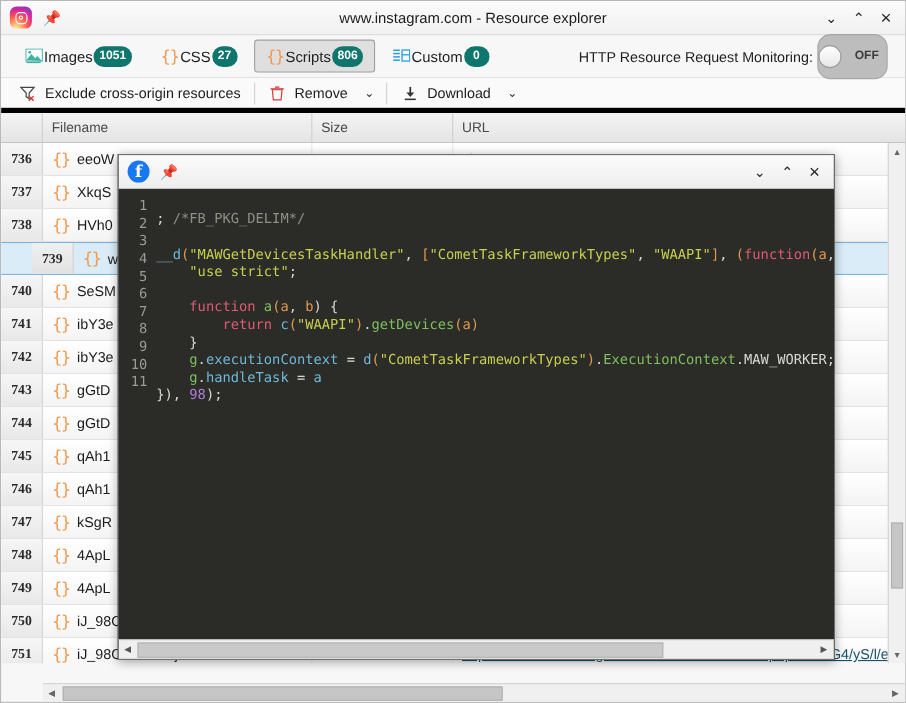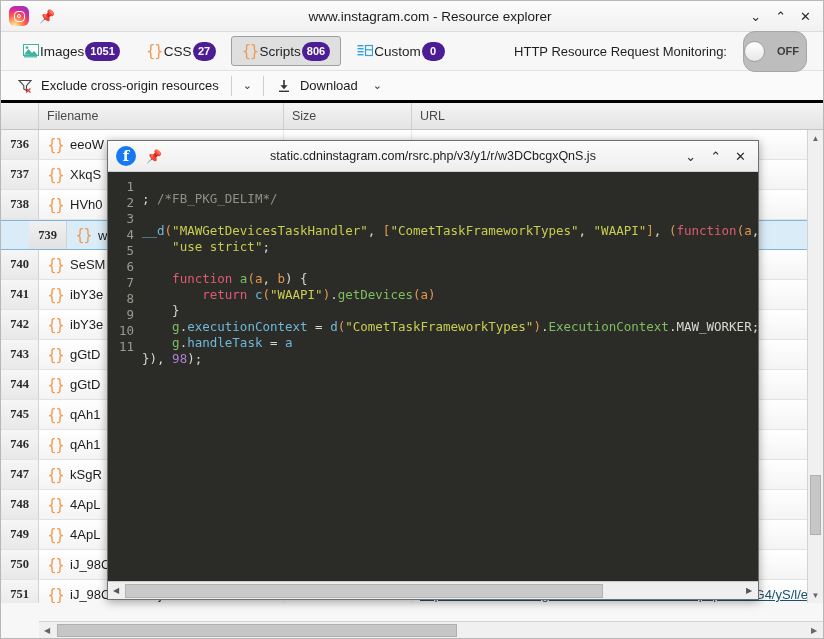--- a/index.html
+++ b/index.html
@@ -54,45 +54,45 @@
   }
   .tab {
     display: flex; align-items: center; gap: 1px;
     height: 30px; padding: 0 10px; margin-right: 4px;
     border: 1px solid transparent; border-radius: 3px;
     font-size: 13.5px; color: #1f1f1f; cursor: default; justify-content: center;
   }
   .tab.active { background: #dfdfdf; border-color: #9f9f9f; }
   .badge {
     min-width: 23px; height: 19px; padding: 0 5px;
-    border-radius: 10px; background: #4c1d95; color: #fff;
+    border-radius: 10px; background: #0f766e; color: #fff;
     font-size: 11px; font-weight: bold;
     display: flex; align-items: center; justify-content: center;
   }
   .ico { width: 17px; height: 17px; display:flex; align-items:center; justify-content:center; flex: none;}
   .brace { color: #f0994f; font-size: 15px; letter-spacing: -1px; font-family: "DejaVu Sans Mono", monospace;}
 
-  .monitor-wrap { margin-left: auto; display: flex; align-items: center; gap: 16px; padding-right: 6px; }
+  .monitor-wrap { margin-left: auto; display: flex; align-items: center; gap: 4px; padding-right: 6px; }
   .monitor-label { font-size: 13px; color: #1f1f1f; }
   .toggle {
     width: 64px; height: 41px; border-radius: 12px;
     background: #bdbdbd; border: 1px solid #a6a6a6;
     display:flex; align-items:center; position: relative;
   }
   .toggle .knob {
     width: 21px; height: 21px; border-radius: 50%;
     background: linear-gradient(180deg,#ffffff,#e7e7e7);
     border: 1px solid #9d9d9d; margin-left: 0px;
   }
   .toggle .off { margin-left: auto; padding-right: 7px; font-size: 11px; font-weight: bold; color: #3c3c3c; }
 
   
   .actionbar {
     height: 32px; display: flex; align-items: center;
-    background: #fafafa; border-bottom: 3px solid #000000;
+    background: #fafafa; border-bottom: 5px solid #000000;
     padding: 0 8px; gap: 0px;
   }
   .act {
     display: flex; align-items: center; gap: 7px;
     font-size: 13px; color: #1c1c1c; padding: 0 8px; height: 24px; cursor: default;
   }
   .vsep { width: 1px; height: 20px; background: #cfcfcf; margin: 0 4px; }
   .caret { font-size: 11px; color: #333; padding: 0 7px; cursor: default; }
 
   
@@ -276,20 +276,30 @@
         <svg width="15" height="14" viewBox="0 0 15 14">
           <path d="M1 1.5 H13 L8.5 6.6 V11.5 L5.8 10 V6.6 Z" fill="none" stroke="#444" stroke-width="1.1"></path>
           <path d="M8 9.5 L12.5 13.5 M12.5 9.5 L8 13.5" stroke="#d83a3a" stroke-width="1.3"></path>
         </svg>
       </span>
       <span>Exclude cross-origin resources</span>
     </div>
 
     <div class="vsep"></div>
 
+    <div class="act">
+      <span class="ico">
+        <svg width="14" height="14" viewBox="0 0 14 14">
+          <rect x="1" y="2.2" width="12" height="1.2" fill="#d83a3a"></rect>
+          <rect x="5" y="0.6" width="4" height="1.2" fill="#d83a3a"></rect>
+          <path d="M2.6 3.6 H11.4 L10.5 12.8 H3.5 Z" fill="none" stroke="#d83a3a" stroke-width="1.1"></path>
+        </svg>
+      </span>
+      <span>Remove</span>
+    </div>
     <span class="caret">⌄</span>
 
     <div class="vsep"></div>
 
     <div class="act">
       <span class="ico">
         <svg width="14" height="14" viewBox="0 0 14 14">
           <rect x="6.2" y="1" width="1.6" height="6" fill="#333"></rect>
           <path d="M3.4 6.2 L7 10.2 L10.6 6.2 Z" fill="#333"></path>
           <rect x="2" y="11.6" width="10" height="1.4" fill="#333"></rect>
@@ -497,21 +507,20 @@
   <div class="hscroll">
     <div class="harrow">◀</div>
     <div class="hthumb"></div>
     <div class="hright">▶</div>
   </div>
 
   <div class="codewin">
     <div class="code-title">
       <div class="fb-icon">f</div>
       <div class="pin-icon">📌</div>
-      <div class="code-title-text">static.cdninstagram.com/rsrc.php/v3/y1/r/w3DCbcgxQnS.js</div>
       <div class="win-btns">
         <span>⌄</span>
         <span>⌃</span>
         <span>✕</span>
       </div>
     </div>
 
     <div class="code-body">
       <div class="code-pad" id="codelines">
           <div class="code-line"><span class="lno">1</span><span class="ctext"><span class="k-op">; </span><span class="k-com">/*FB_PKG_DELIM*/</span></span></div>

